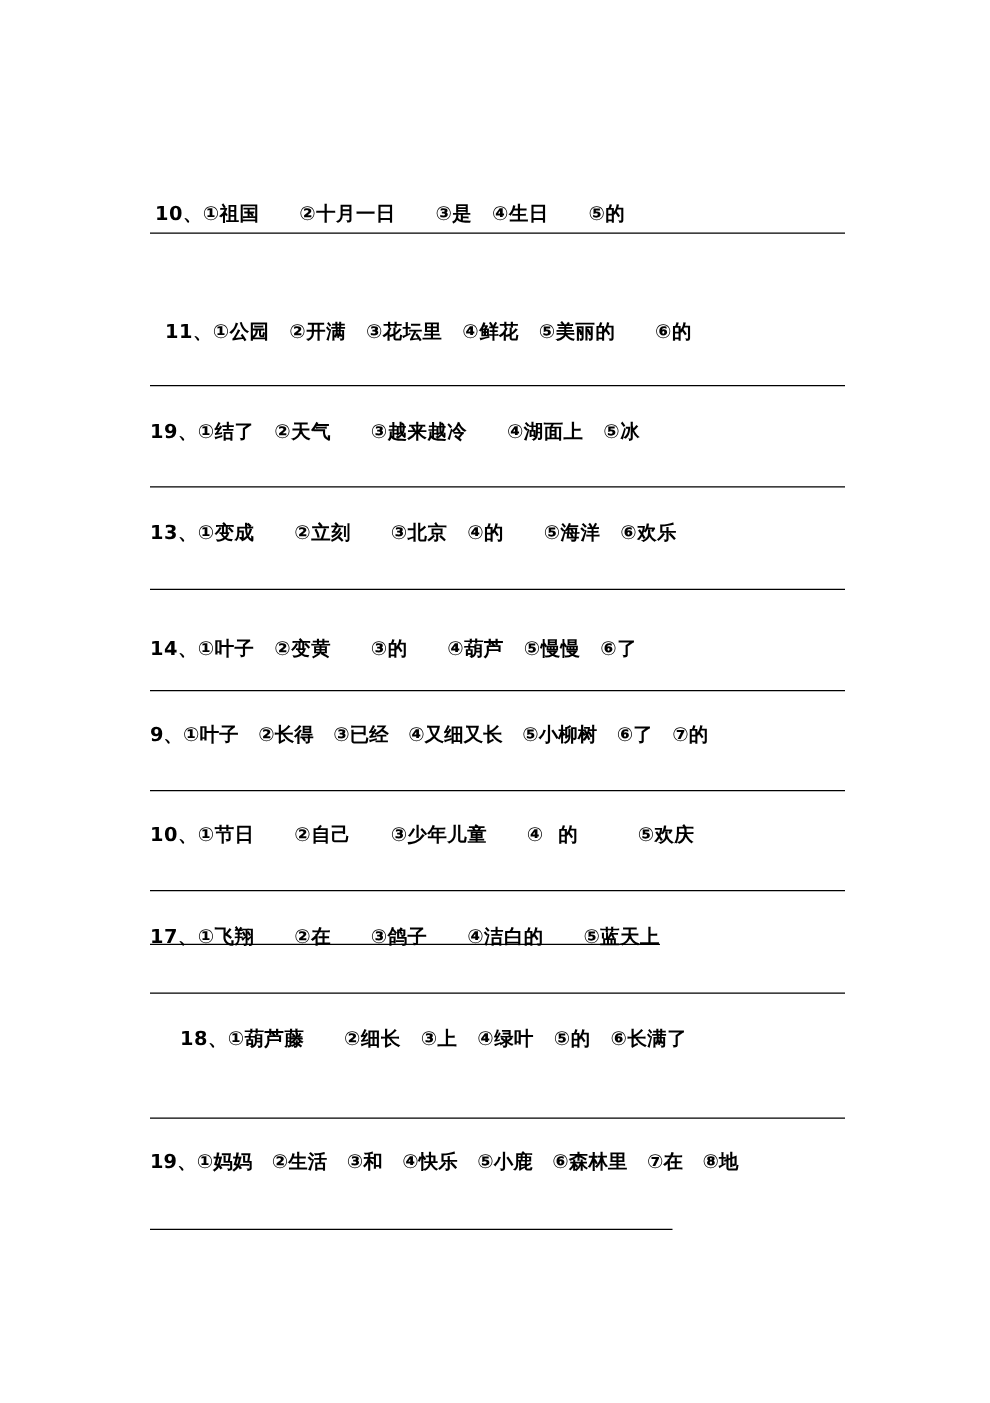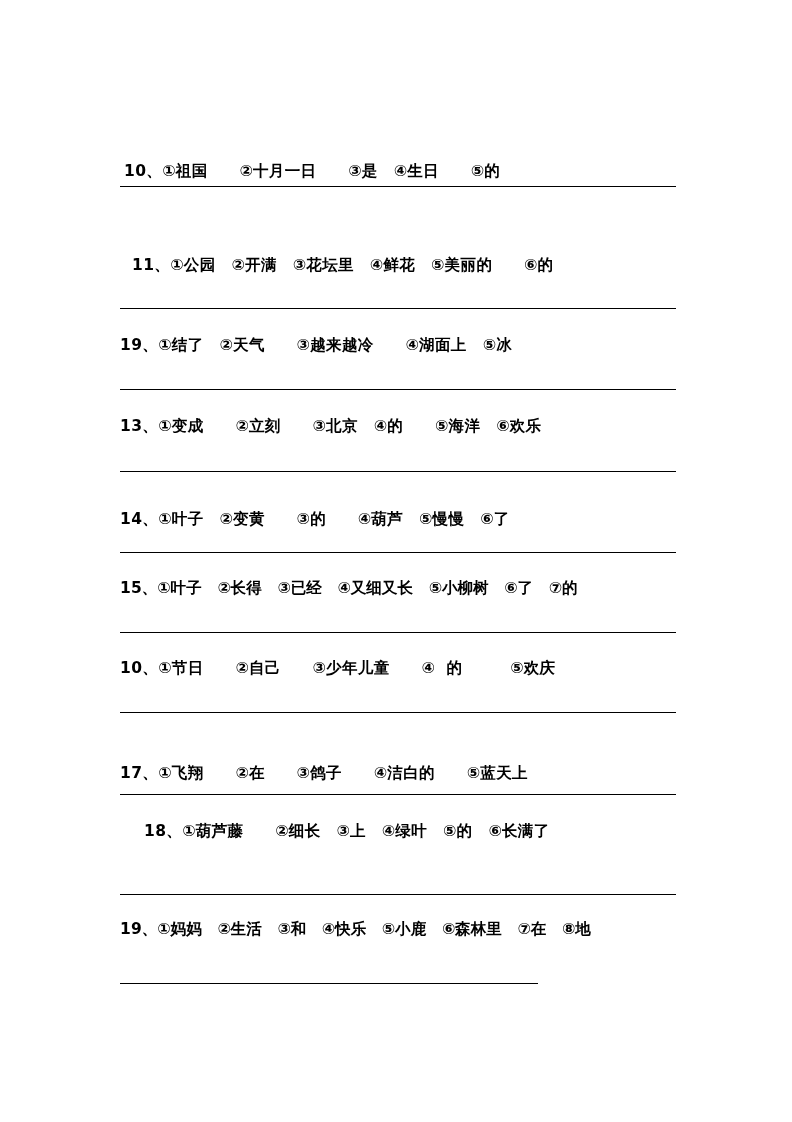--- a/index.html
+++ b/index.html
@@ -71,30 +71,30 @@
       <div class="item-text">13、①变成　　②立刻　　③北京　④的　　⑤海洋　⑥欢乐</div>
     </div>
     <div class="answer-rule" style="position:absolute; left:0; top:363px; width:556px;"></div>
 
     <div class="item" style="position:absolute; left:0; top:402px; width:556px;">
       <div class="item-text">14、①叶子　②变黄　　③的　　④葫芦　⑤慢慢　⑥了</div>
     </div>
     <div class="answer-rule" style="position:absolute; left:0; top:444px; width:556px;"></div>
 
     <div class="item" style="position:absolute; left:0; top:471px; width:556px;">
-      <div class="item-text" style="letter-spacing:0.1px;">15、①叶子　②长得　③已经　④又细又长　⑤小柳树　⑥了　⑦的</div>
+      <div class="item-text" style="letter-spacing:0.1px;">9、①叶子　②长得　③已经　④又细又长　⑤小柳树　⑥了　⑦的</div>
     </div>
     <div class="answer-rule" style="position:absolute; left:0; top:524px; width:556px;"></div>
 
     <div class="item" style="position:absolute; left:0; top:551px; width:556px;">
       <div class="item-text">10、①节日　　②自己　　③少年儿童　　④  的　　　⑤欢庆</div>
     </div>
     <div class="answer-rule" style="position:absolute; left:0; top:604px; width:556px;"></div>
 
-    <div class="item" style="position:absolute; left:0; top:656px; width:556px;">
+    <div class="item" style="position:absolute; left:0; top:632px; width:556px;text-decoration:underline;">
       <div class="item-text">17、①飞翔　　②在　　③鸽子　　④洁白的　　⑤蓝天上</div>
     </div>
     <div class="answer-rule" style="position:absolute; left:0; top:686px; width:556px;"></div>
 
     <div class="item" style="position:absolute; left:0; top:714px; width:556px;margin-left:24px;">
       <div class="item-text">18、①葫芦藤　　②细长　③上　④绿叶　⑤的　⑥长满了</div>
     </div>
     <div class="answer-rule" style="position:absolute; left:0; top:786px; width:556px;"></div>
 
     <div class="item" style="position:absolute; left:0; top:812px; width:556px;">

